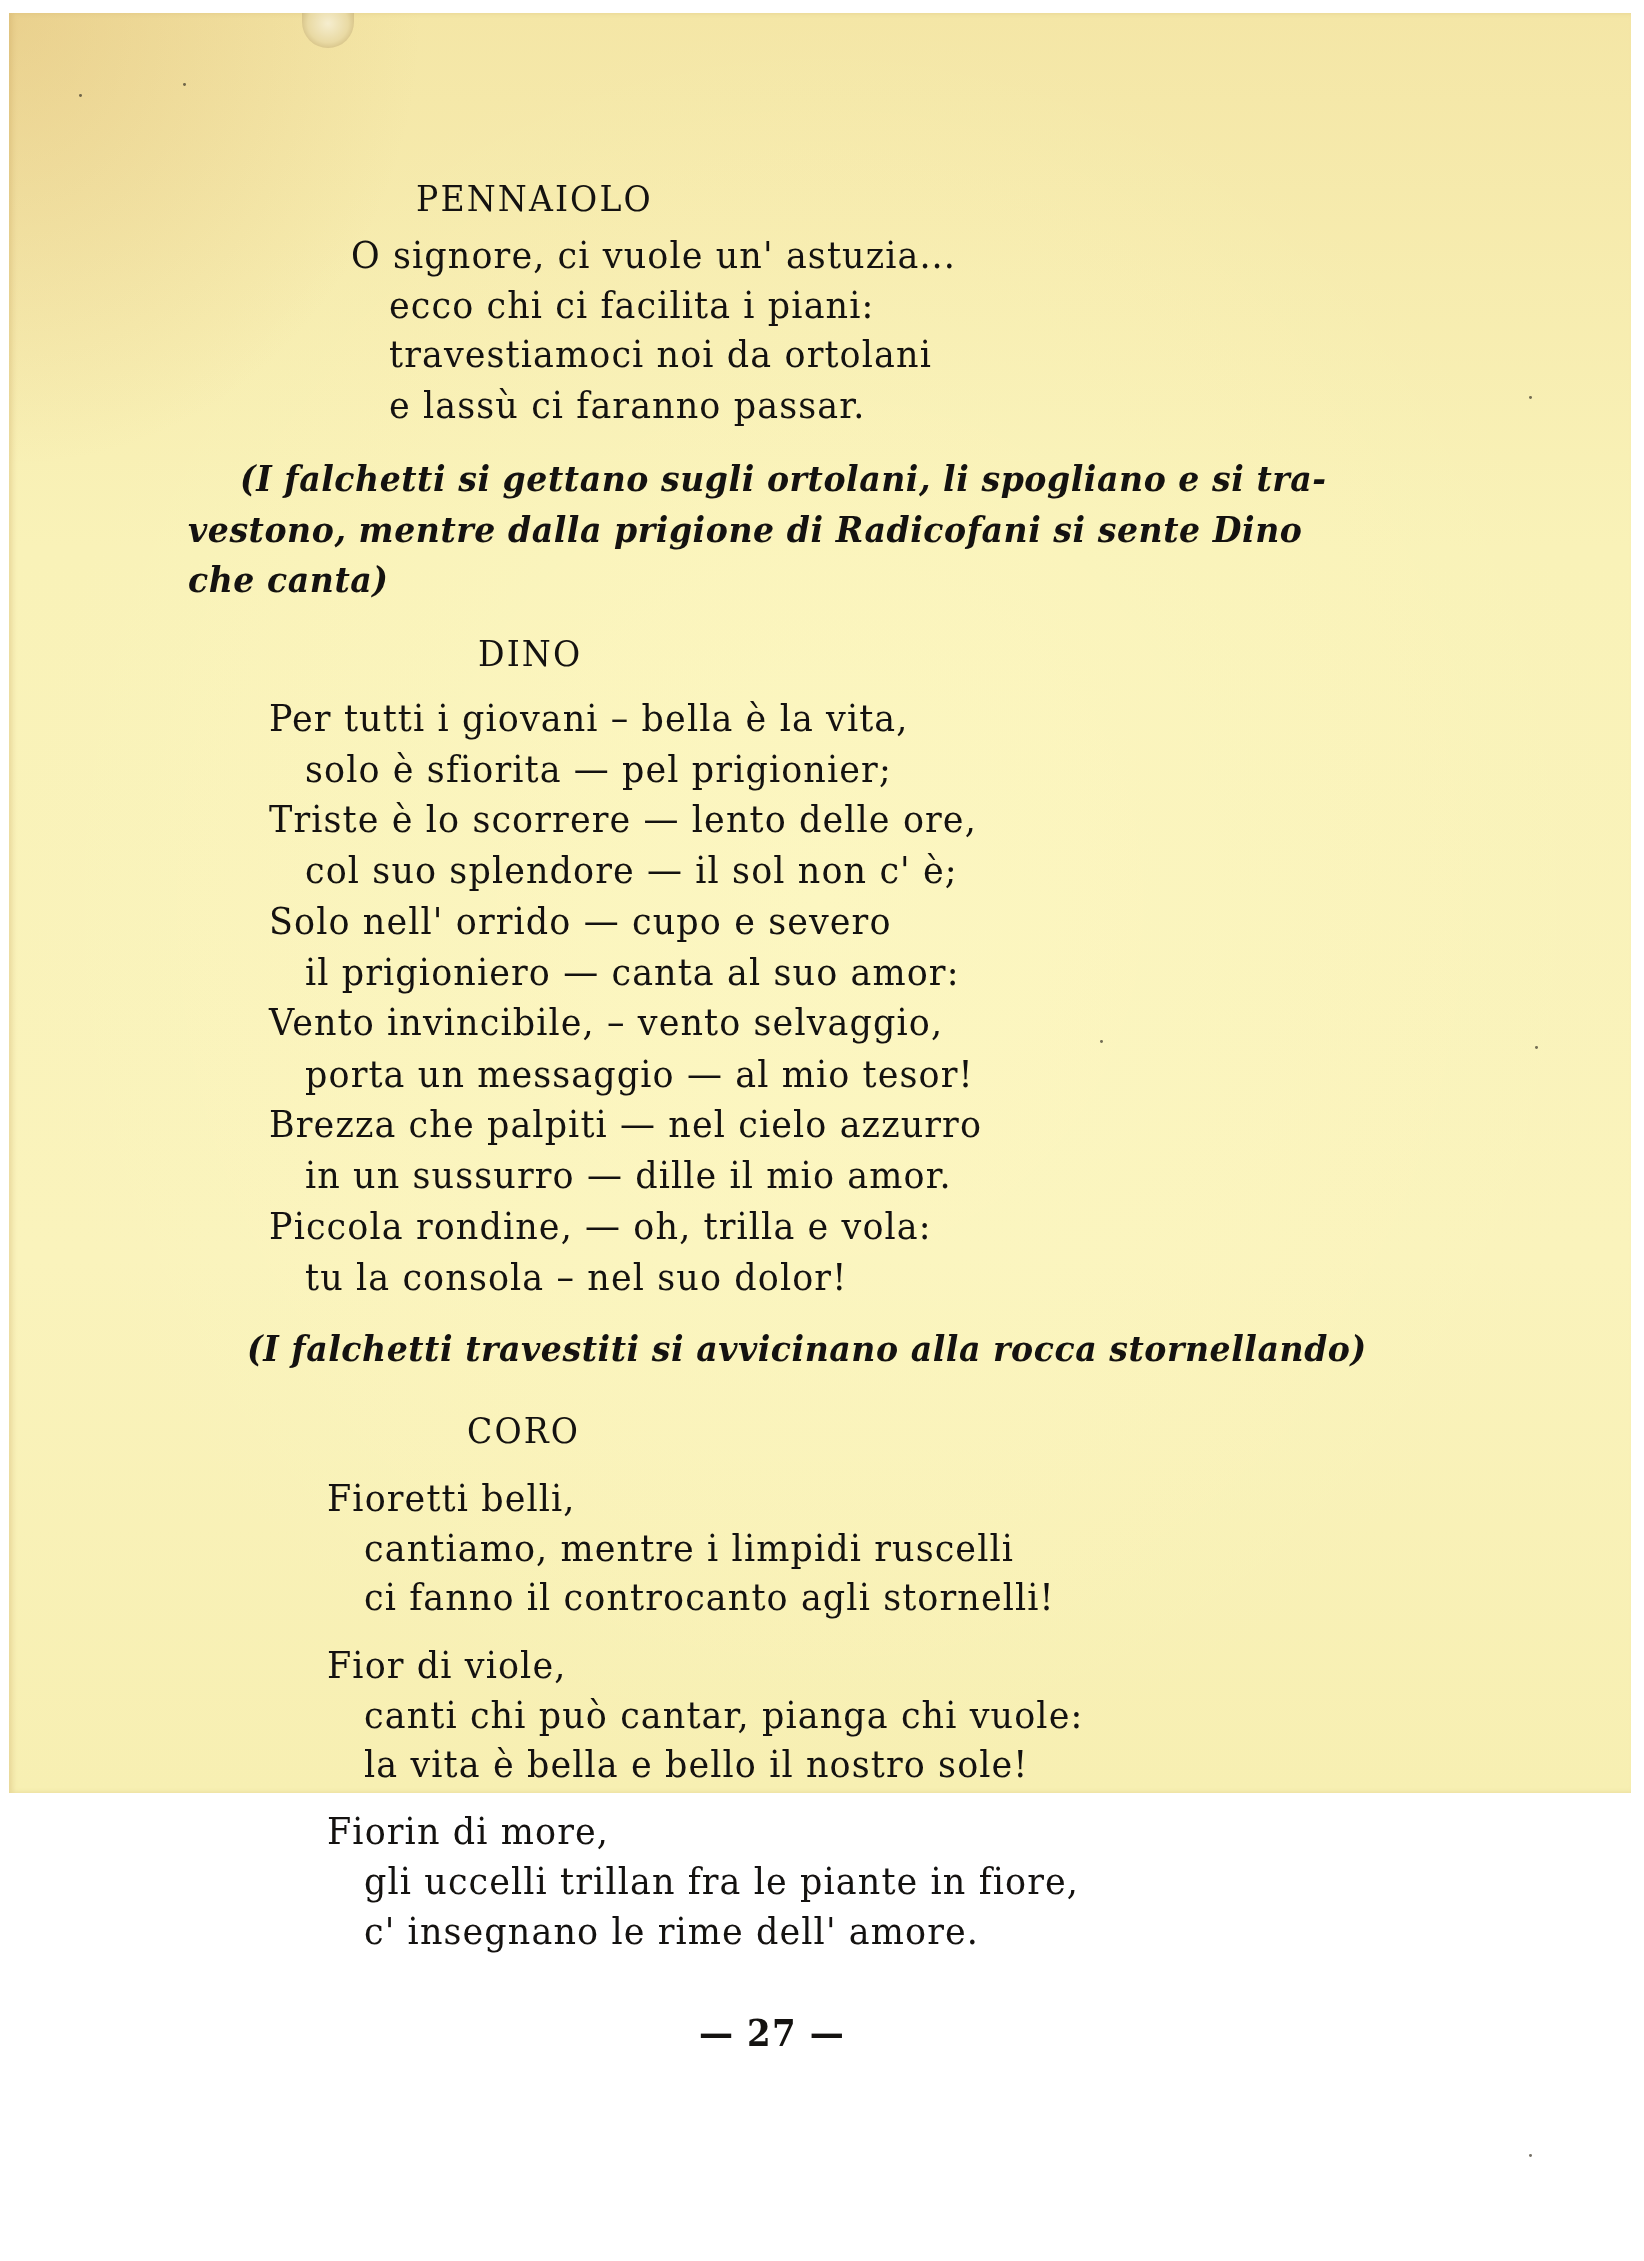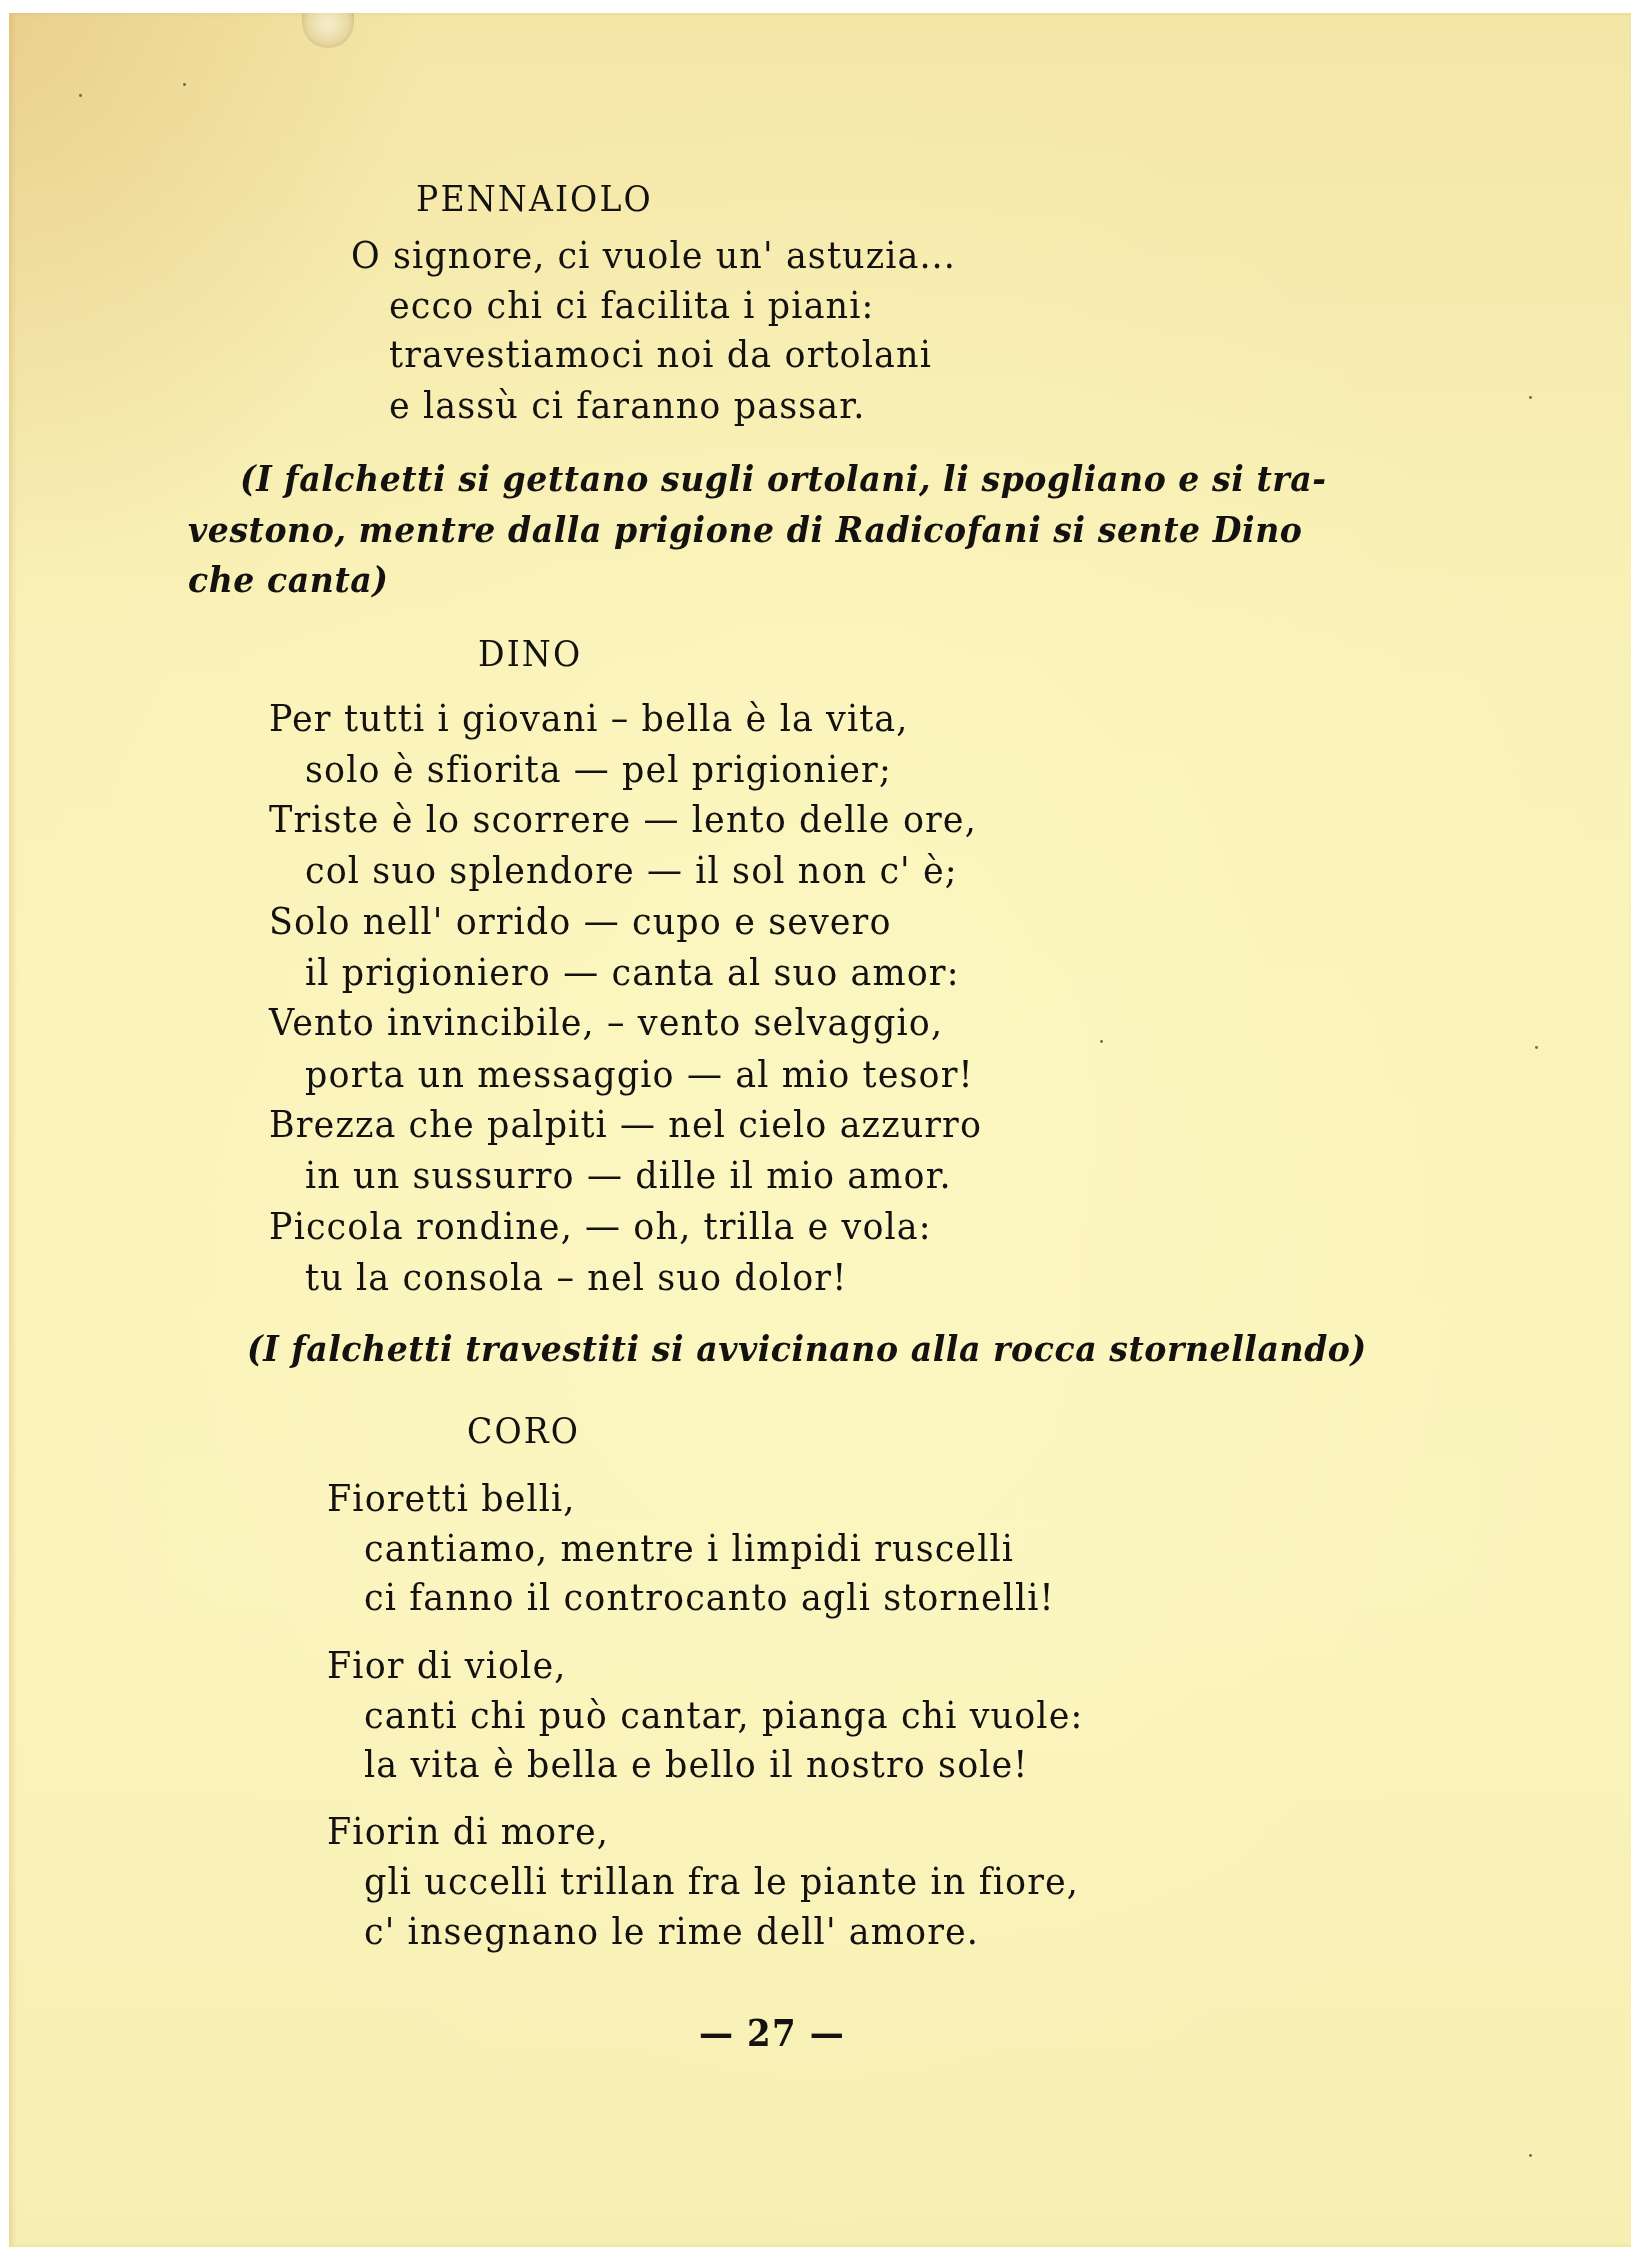--- a/index.html
+++ b/index.html
@@ -11,21 +11,21 @@
       width: 1644px;
       height: 2261px;
       position: relative;
       overflow: hidden;
     }
     .page {
       position: absolute;
       left: 9.3px;
       top: 13.3px;
       width: 1622px;
-      height: 2234px;
+      height: 1780px;
       background: #f8f0b4;
       background-image:
         radial-gradient(ellipse at 0% 0%, rgba(214,168,96,0.35) 0%, rgba(214,168,96,0) 18%),
         radial-gradient(ellipse at 50% 50%, rgba(255,250,200,0.5) 0%, rgba(255,250,200,0) 70%),
         linear-gradient(180deg, #f4e6a6 0%, #f9f2b8 30%, #faf3bc 70%, #f7efb2 100%);
       box-shadow: inset 3.5px 0 5.8px rgba(190,150,80,0.25);
     }
     .tear {
       position: absolute;
       left: 293px;

